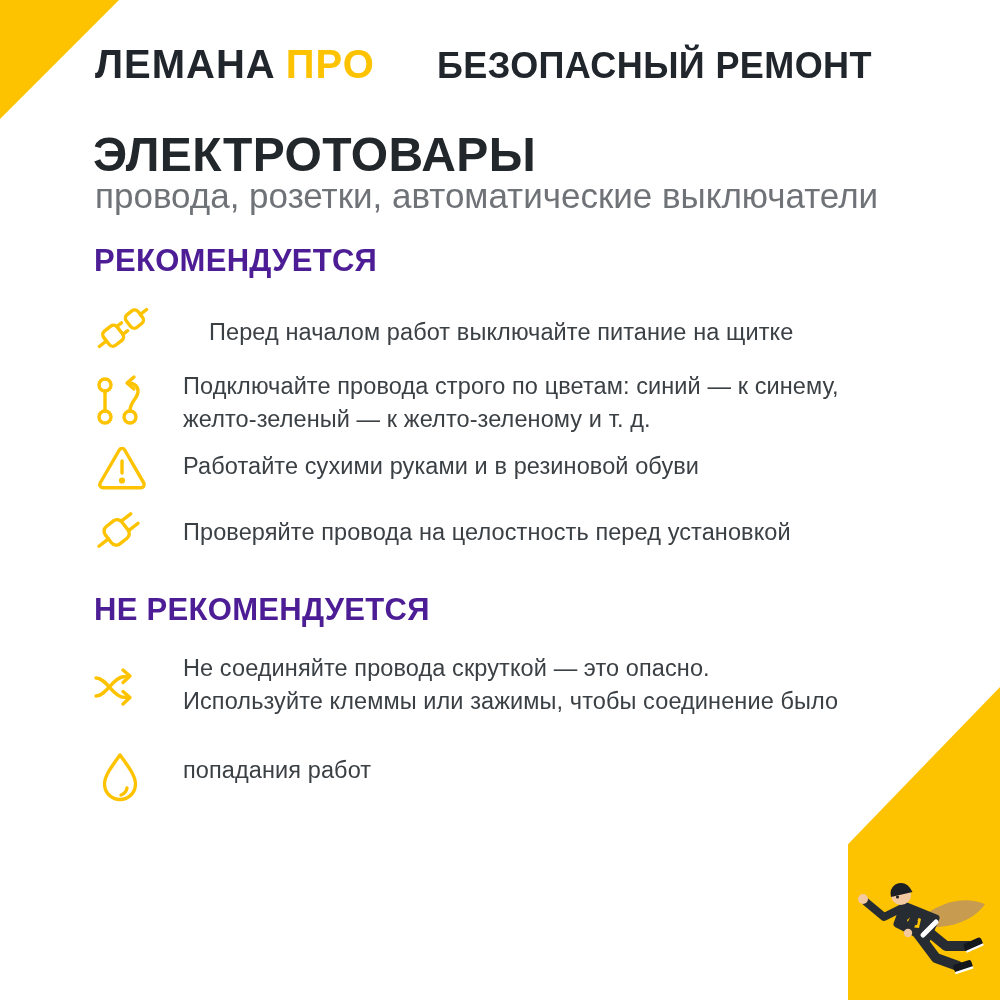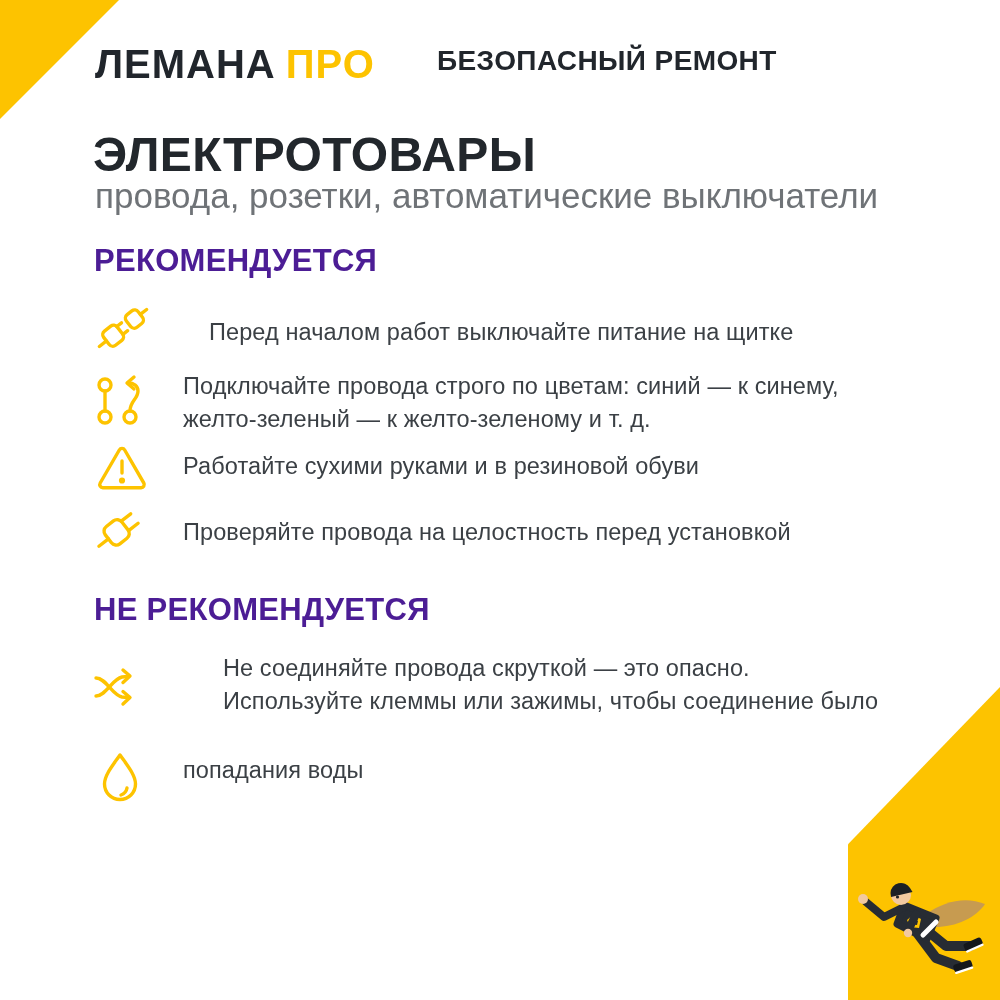--- a/index.html
+++ b/index.html
@@ -19,21 +19,21 @@
     clip-path:polygon(100% 0,0 50.2%,0 100%,100% 100%);
   }
   .logo{
     position:absolute;left:95px;top:42px;
     font-size:40px;font-weight:800;letter-spacing:1px;
     color:#21262C;white-space:nowrap;
   }
   .logo .accent{color:#FDC300;margin-left:10px;text-align:right;}
   .campaign{
     position:absolute;left:437px;top:45px;
-    font-size:28px;font-weight:800;letter-spacing:0.4px;
+    font-size:36px;font-weight:800;letter-spacing:0.4px;
     color:#21262C;white-space:nowrap;
   }
   .page-title{
     position:absolute;left:93px;top:127px;
     font-size:48px;font-weight:800;letter-spacing:0.4px;
     color:#22272C;white-space:nowrap;
   }
   .page-subtitle{
     position:absolute;left:95px;top:176px;
     font-size:35px;font-weight:400;color:#6F7377;white-space:nowrap;
@@ -45,21 +45,21 @@
   }
   .h-reco{top:243px;}
   .h-noreco{top:592px;}
   .item-icon{position:absolute;}
   .item-icon svg{display:block;}
   .item-text{
     position:absolute;left:183px;width:740px;
     font-size:23.5px;line-height:33px;color:#3B4045;letter-spacing:0.1px;
   }
   .t1{top:316px;margin-left:26px;} .t2{top:370px;} .t3{top:450px;} .t4{top:516px;}
-  .t5{top:652px;margin-left:40px;} .t6{top:754px;}
+  .t5{top:652px;} .t6{top:754px;}
   .i1{left:90px;top:299px;} .i2{left:94px;top:374px;} .i3{left:95px;top:443px;}
   .i4{left:90px;top:501px;} .i5{left:92px;top:665px;} .i6{left:98px;top:751px;}
   .icon-stroke{fill:none;stroke:#FDC300;stroke-width:3.4;stroke-linecap:round;stroke-linejoin:round;}
   .hero{position:absolute;left:852px;top:860px;width:142px;height:132px;}
 </style>
 </head>
 <body>
 
 <div class="corner-tl"></div>
 <div class="corner-br"></div>
@@ -153,21 +153,21 @@
 
 <div class="item-icon i6">
   <svg width="46" height="56" viewBox="0 0 46 56">
     <g class="icon-stroke">
       <path d="M22 4 C 15 14, 6.5 24, 6.5 33 a15.5 15.5 0 0 0 31 0 C 37.5 24, 29 14, 22 4 Z"></path>
       <path d="M29 37 a9 9 0 0 1 -6 7"></path>
     </g>
   </svg>
 </div>
 <div class="item-text t6">
-  <div>попадания воды</div>
+  <div>попадания работ</div>
 </div>
 
 <div class="hero">
   <svg width="142" height="132" viewBox="0 0 142 132">
 
     <path d="M74 54 C 92 41, 114 36, 133 44 C 124 58, 102 68, 80 67 Z" fill="#C79B50"></path>
 
     <polyline points="72,68 94,86 118,86" fill="none" stroke="#272C33" stroke-width="10" stroke-linecap="round" stroke-linejoin="round"></polyline>
     <g transform="rotate(-24 122 85)">
       <rect x="112" y="80" width="19" height="8" rx="2.5" fill="#14171B"></rect>

